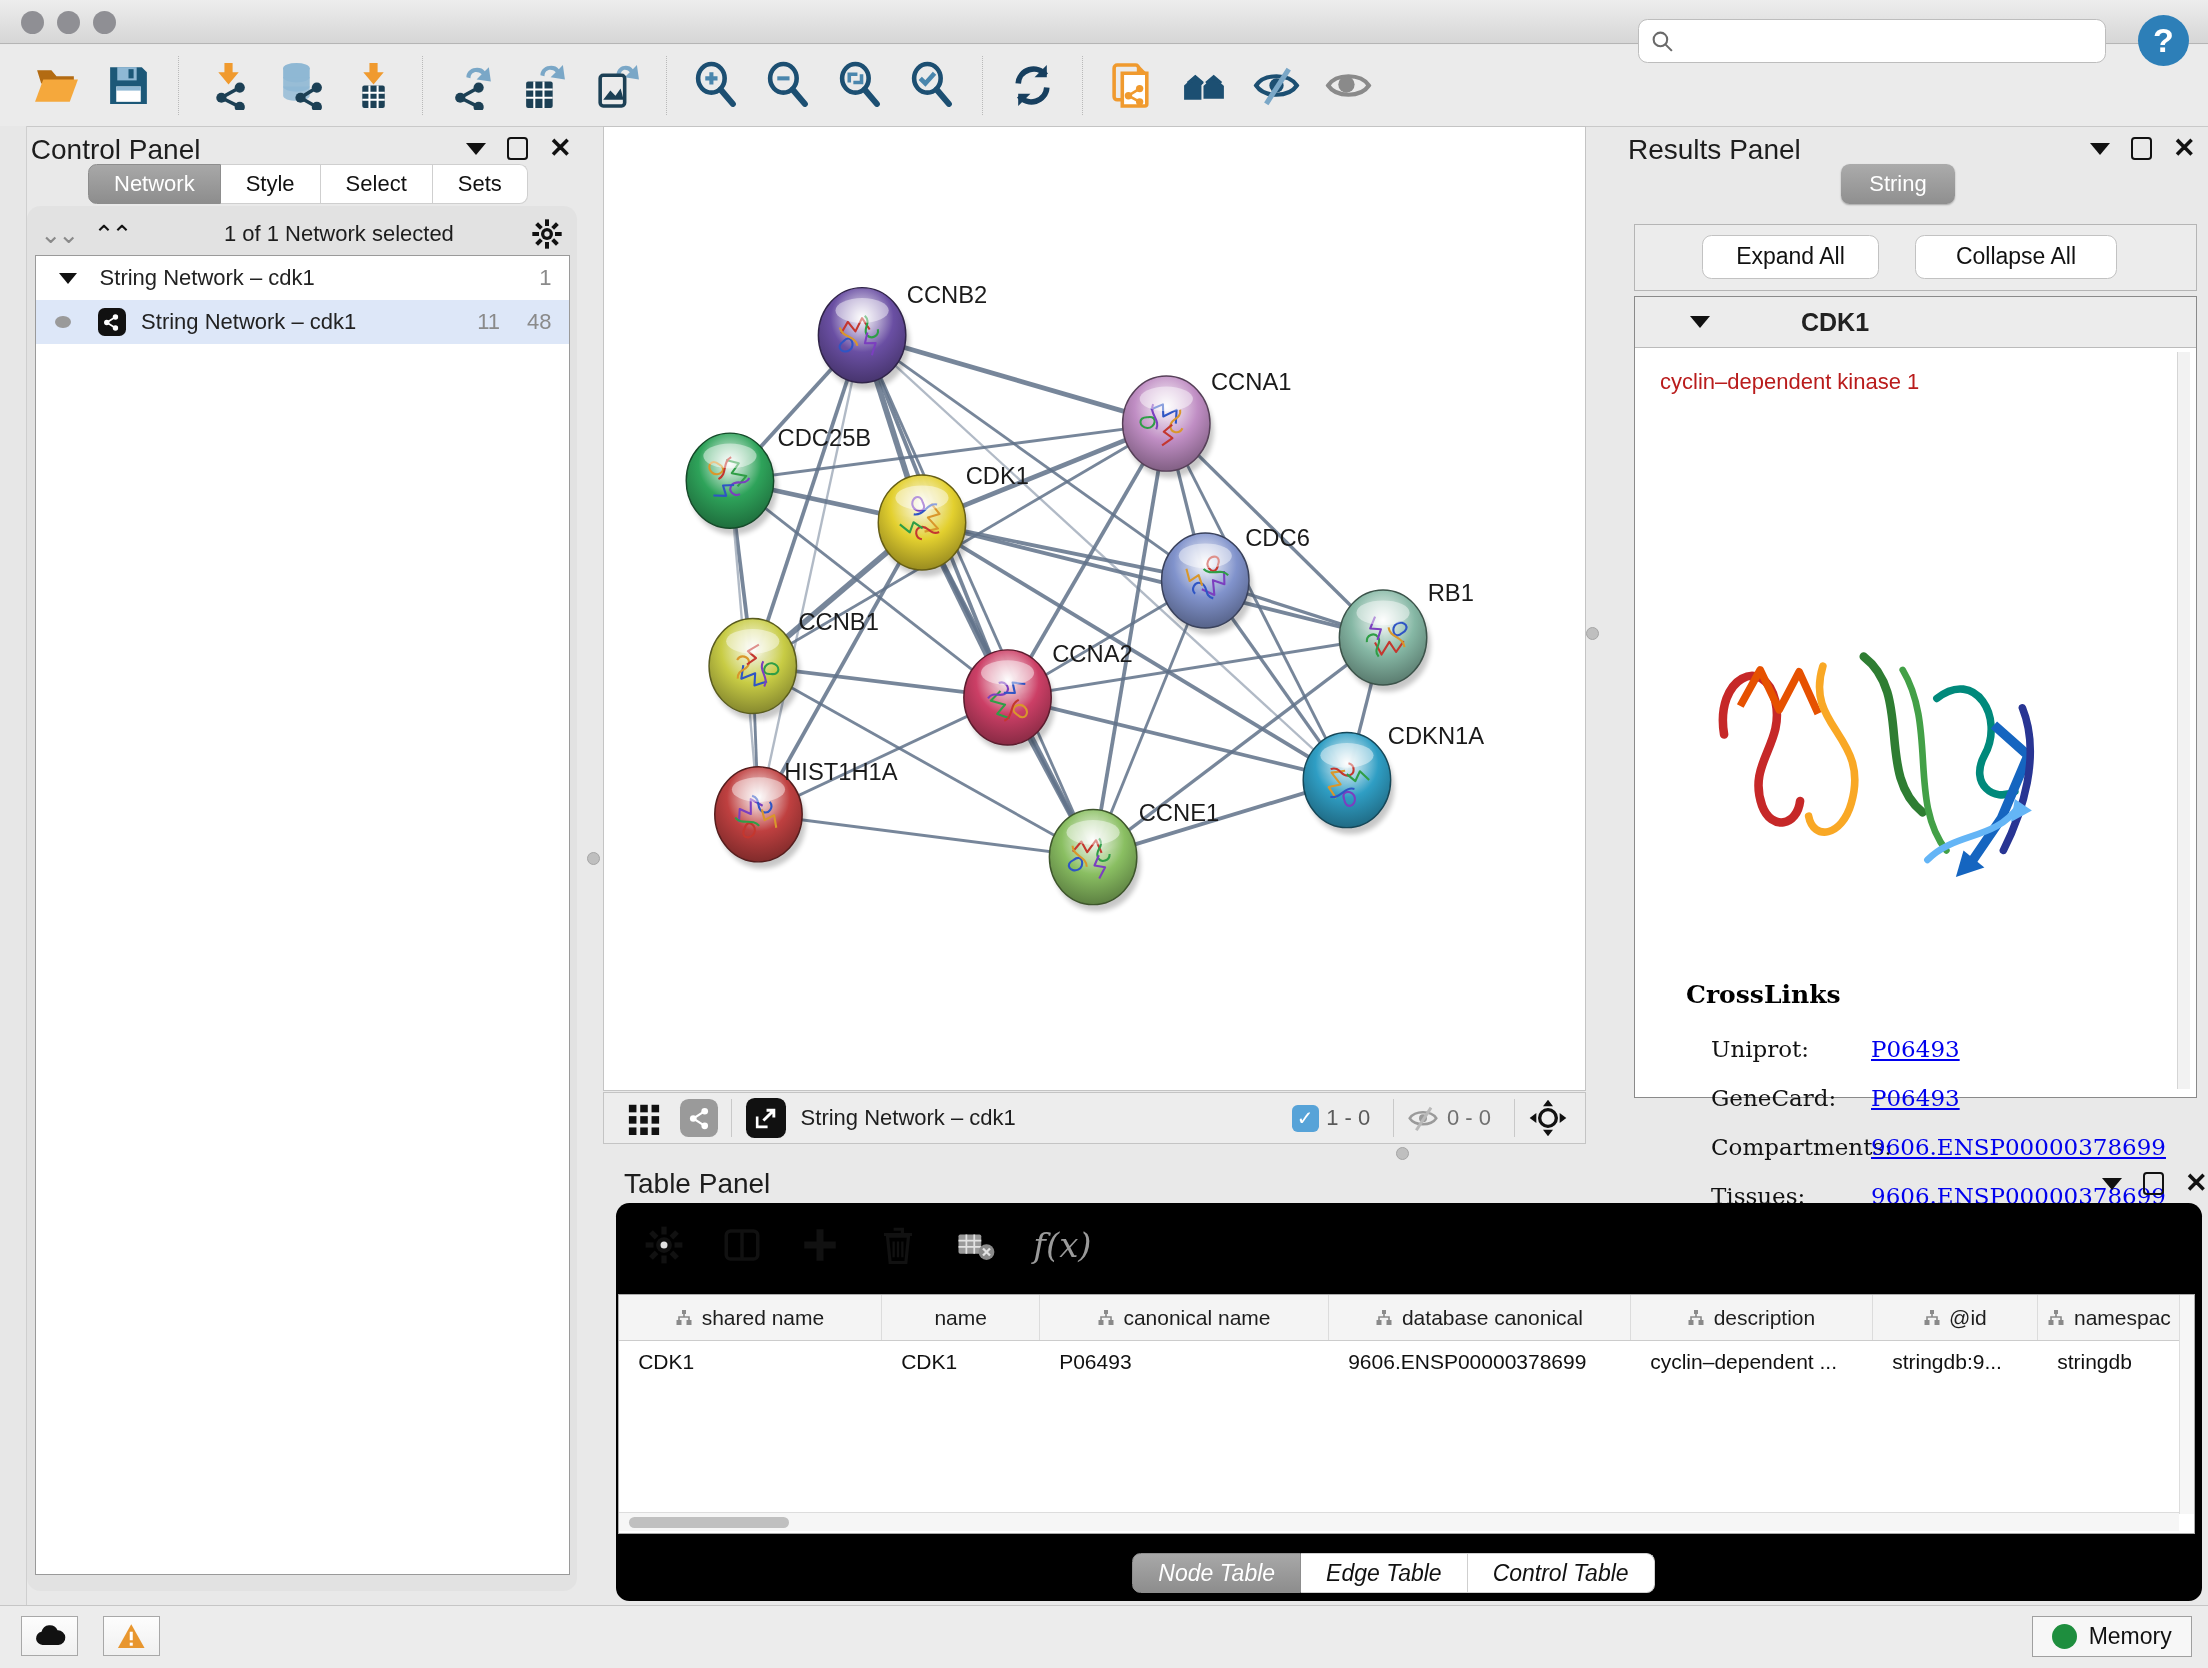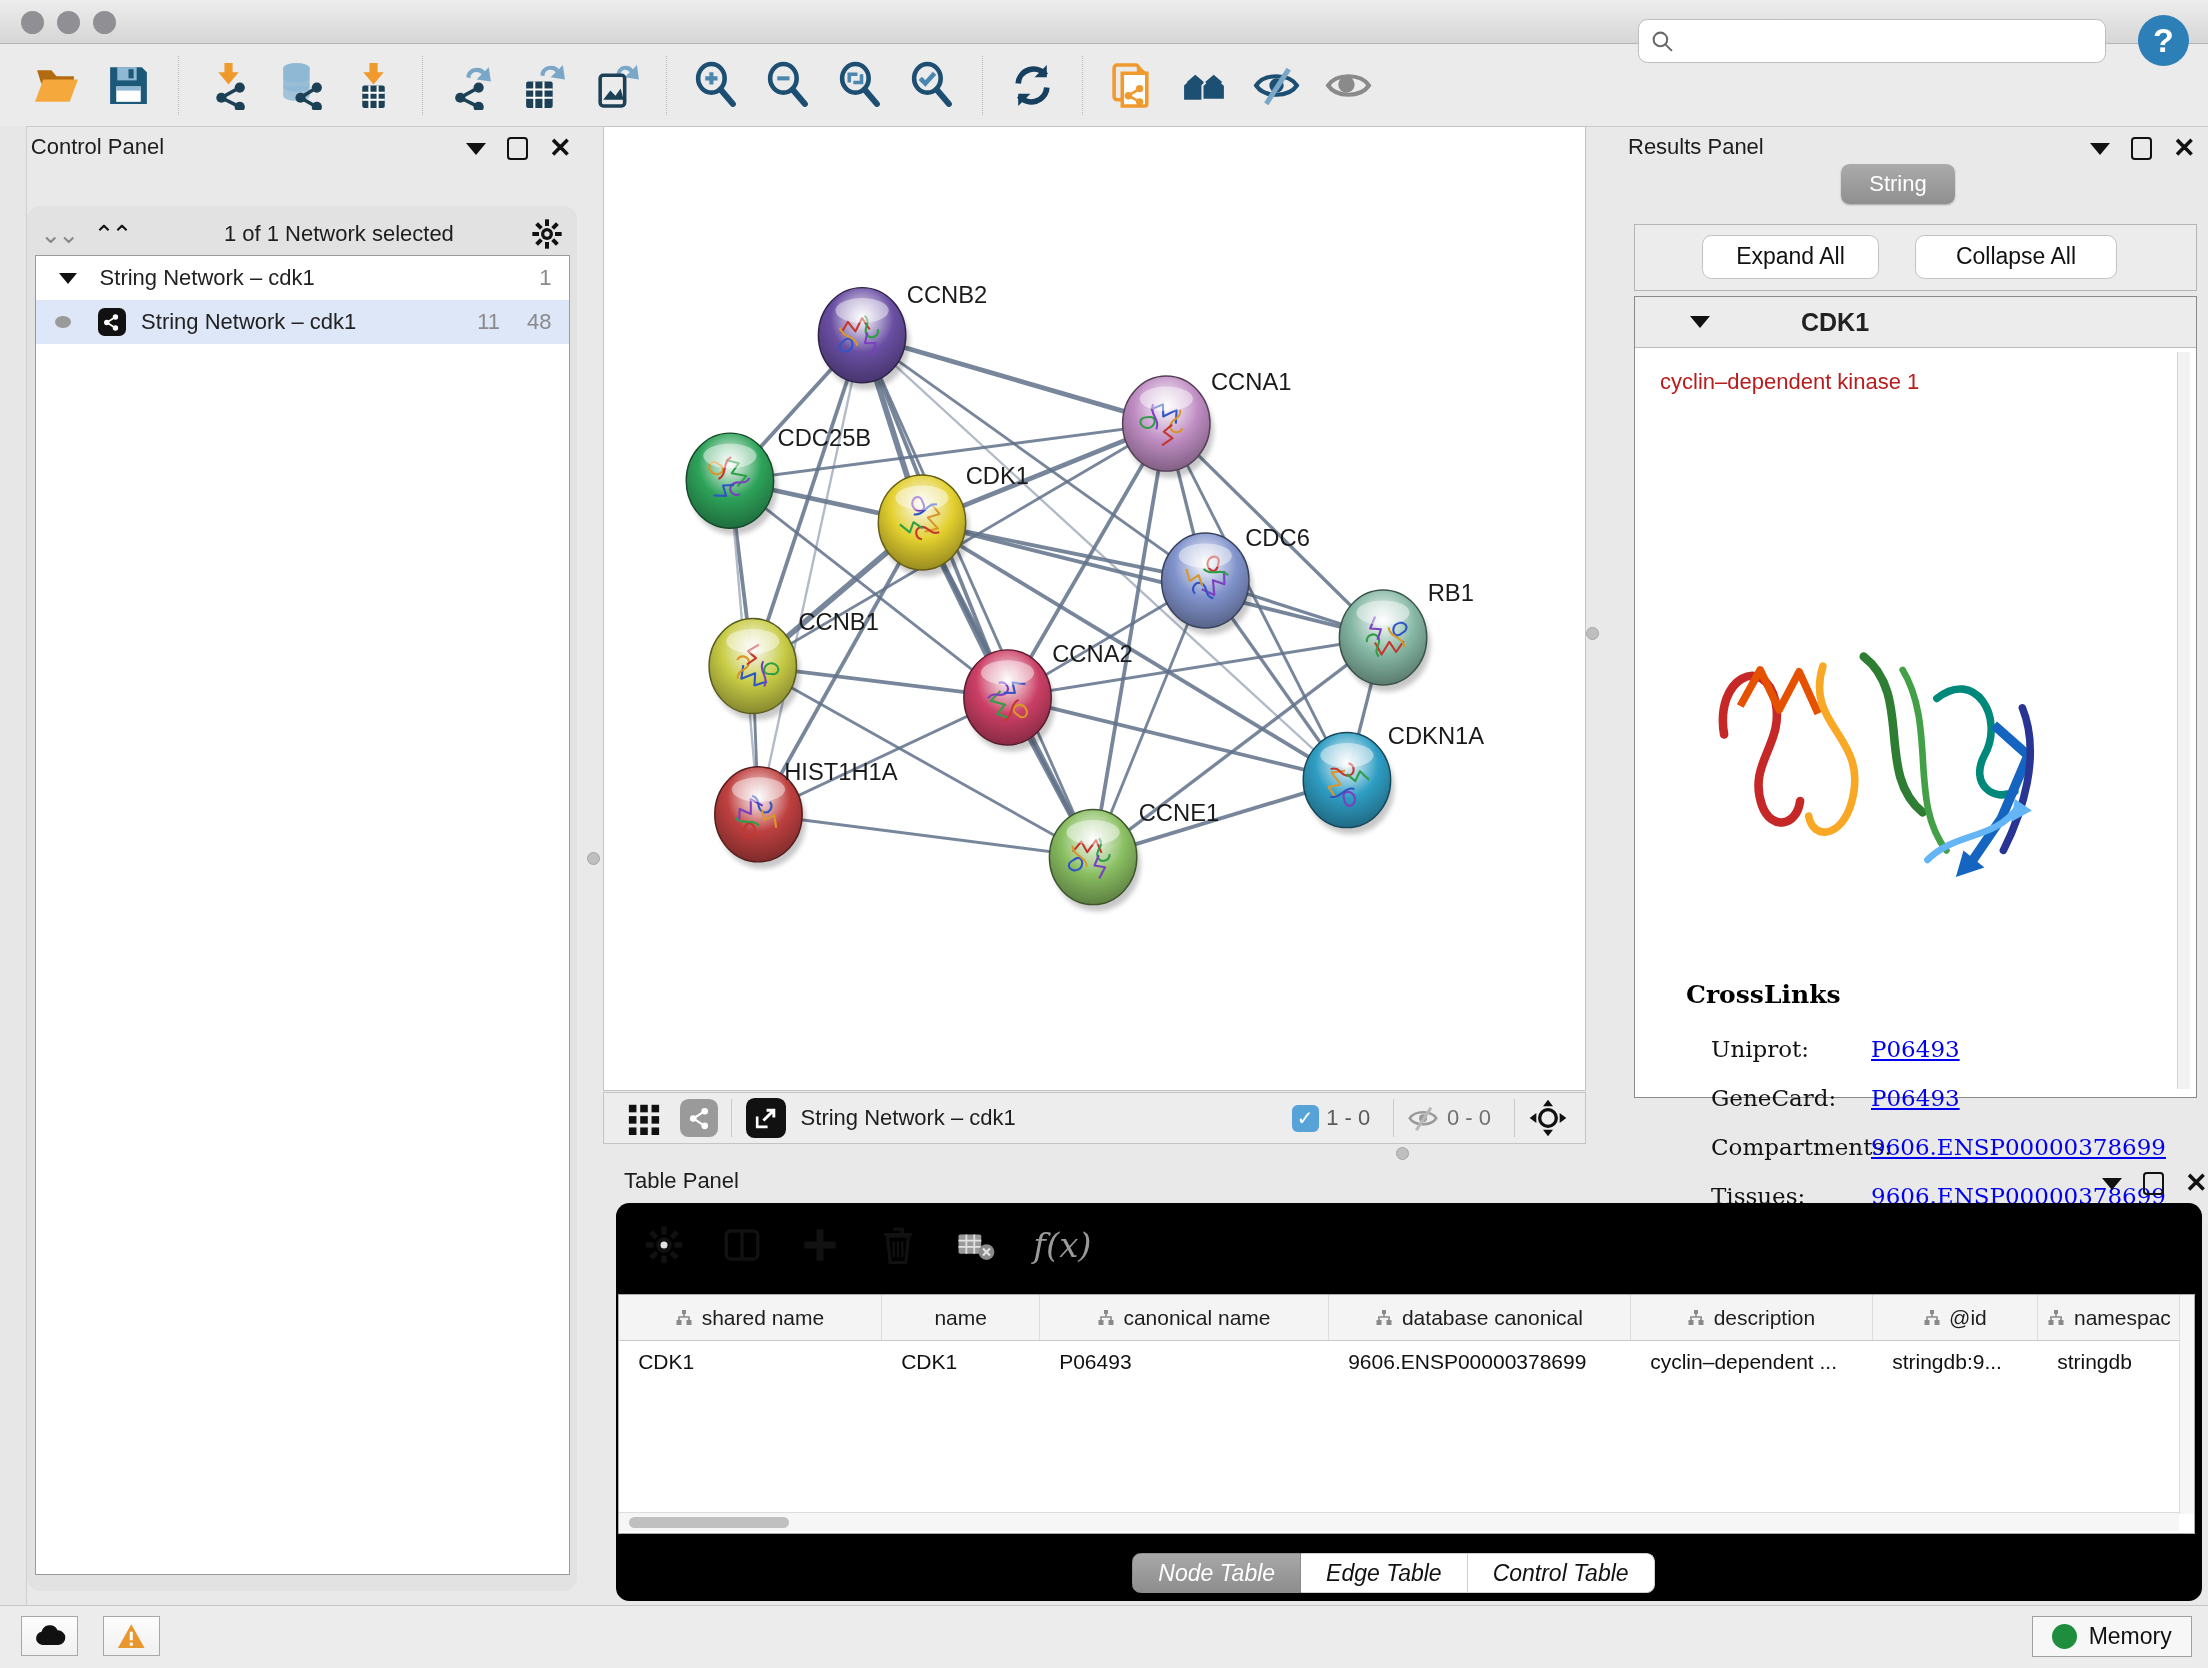--- a/index.html
+++ b/index.html
@@ -20,21 +20,21 @@
   .tb-icon svg { width:49px; height:49px; }
   .tb-sep { width:0; height:59px; border-left:1.9px dotted #b9b9b9; margin:0 13.3px; }
   .search-wrap { position:absolute; left:1638px; top:19px; width:468px; height:44px; background:#fff;
     border:1px solid #bdbdbd; border-radius:9.5px; display:flex; align-items:center; padding-left:11.4px; }
   .search-wrap svg { width:25px; height:25px; }
   .search-input { border:none; outline:none; font-size:21px; width:399px; margin-left:7.6px; background:transparent; }
   .help-btn { position:absolute; left:2138px; top:15px; width:51px; height:51px; border-radius:50%;
     background:#2d7fb8; color:#fff; font-size:34px; font-weight:bold; display:flex; align-items:center; justify-content:center; }
 
   
-  .panel-title { font-size:22px; color:#1d1d1d; }
+  .panel-title { font-size:28px; color:#1d1d1d; }
   .panel-ctrl { position:absolute; display:flex; gap:21px; align-items:center; }
   .tri-down { width:0; height:0; border-left:10.5px solid transparent; border-right:10.5px solid transparent; border-top:12.4px solid #111; }
   .float-box { width:21px; height:23px; border:2.9px solid #111; border-radius:3.8px; }
   .close-x { font-size:27px; font-weight:bold; color:#111; line-height:23px; }
 
   
   .left-strip { position:absolute; left:0; top:126px; width:27px; height:1479px; background:#e7e7e7; border-right:1px solid #cfcfcf; }
 
   
   .control-panel { position:absolute; left:27px; top:126px; width:563px; height:1479px; }
@@ -305,20 +305,26 @@
 
 <div class="left-strip"></div>
 
 <div class="control-panel">
   <div class="cp-header panel-title">Control Panel</div>
   <div class="panel-ctrl" style="left:439px; top:11.4px;">
     <div class="tri-down"></div>
     <div class="float-box"></div>
     <div class="close-x">✕</div>
   </div>
+  <div class="seg-row" style="left:61px; top:38px;" id="cp-tabs">
+      <div class="seg on">Network</div>
+      <div class="seg ">Style</div>
+      <div class="seg ">Select</div>
+      <div class="seg ">Sets</div>
+    </div>
   <div class="cp-inner">
     <div class="cp-toolrow">
       <span class="chev">⌄⌄</span>
       <span class="chev up">⌃⌃</span>
       <span class="cp-status">1 of 1 Network selected</span>
       <svg width="32" height="32" viewBox="0 0 48 48">
           <g fill="#111">
             <circle cx="24" cy="24" r="9"></circle>
             <g>
               <rect x="21" y="2" width="6" height="10"></rect>

